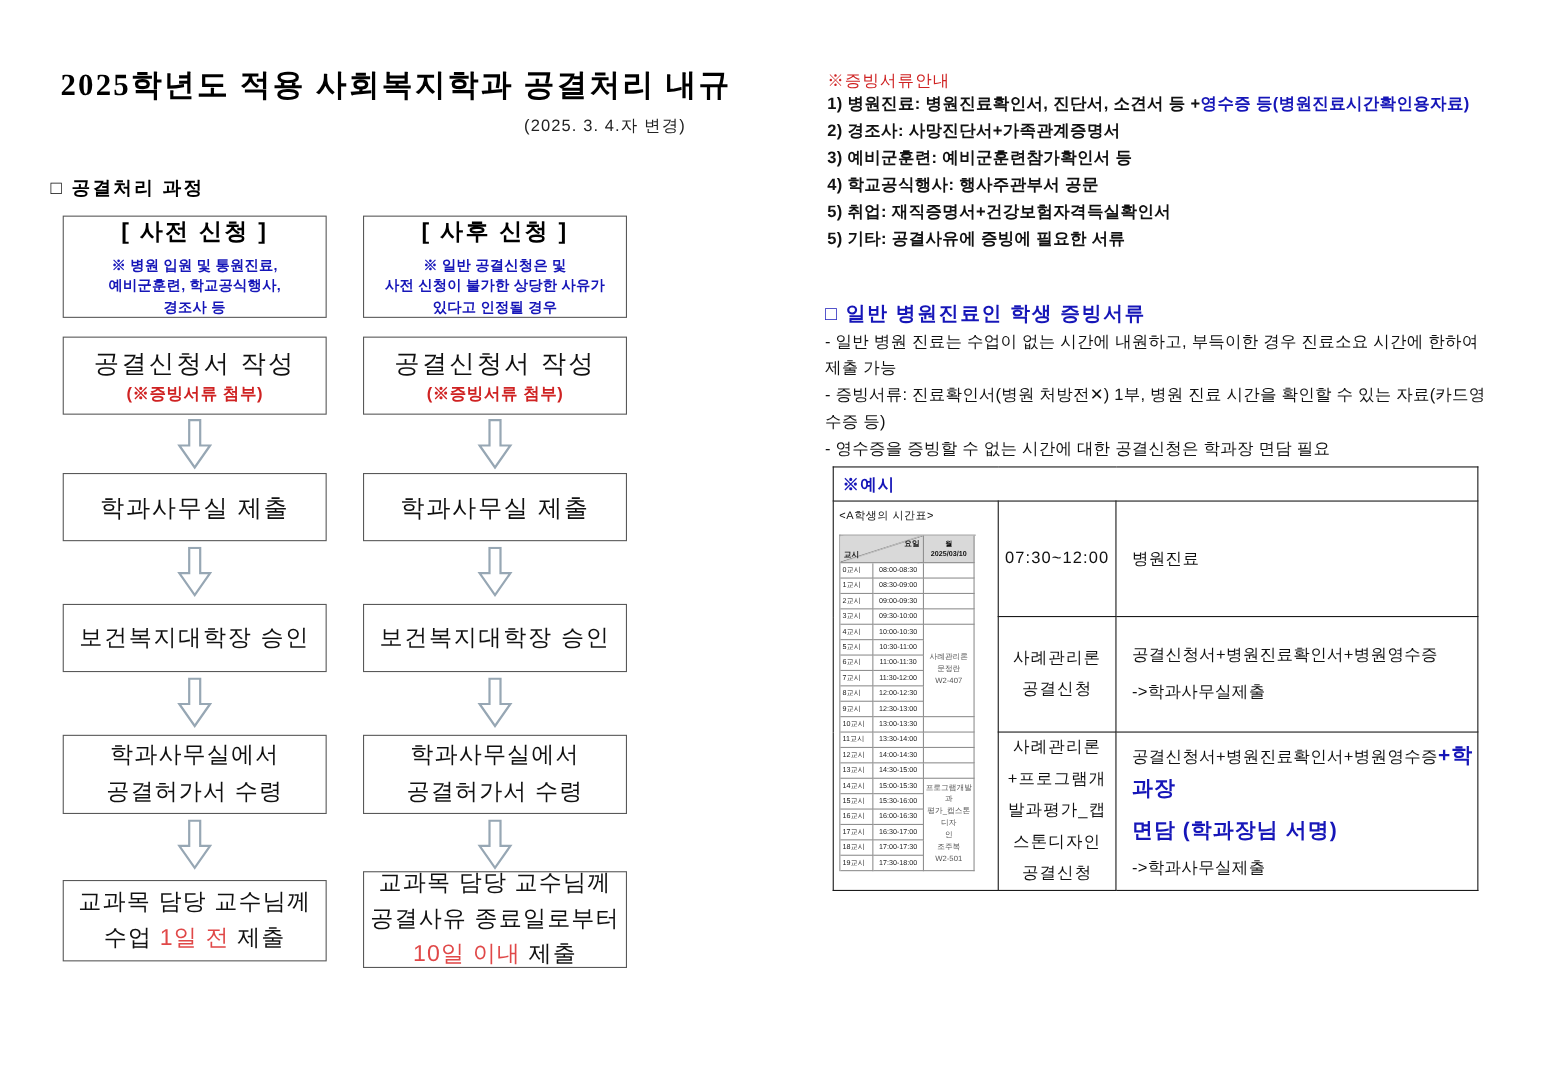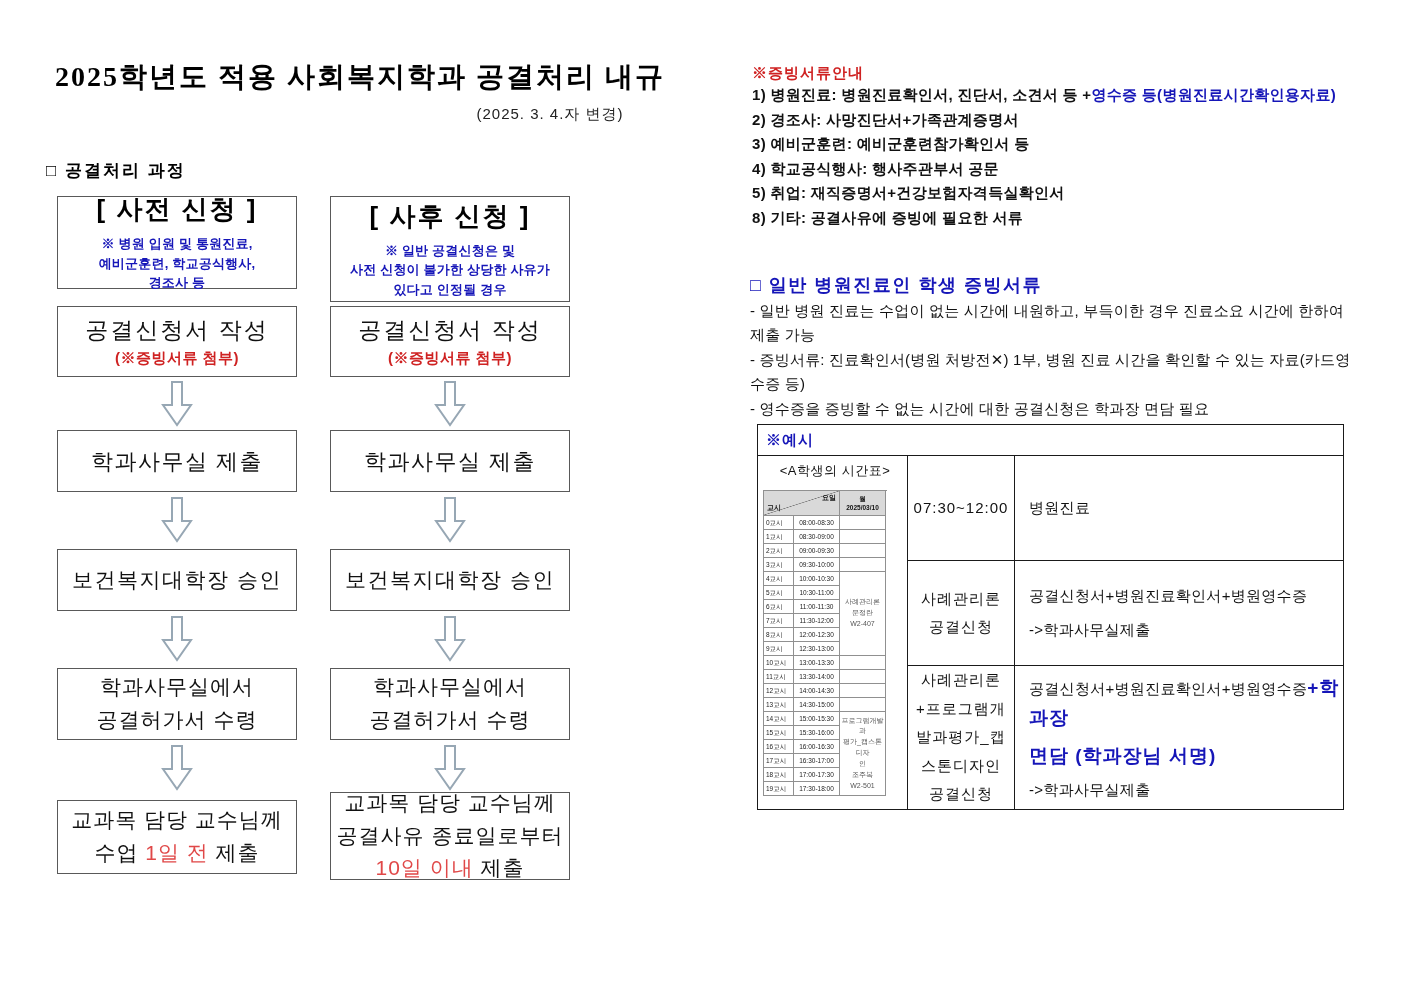--- a/index.html
+++ b/index.html
@@ -14,51 +14,51 @@
   
   .doc-title{position:absolute;left:40px;top:58px;width:640px;text-align:center;
     font-family:"Liberation Serif",serif;font-size:28px;font-weight:700;letter-spacing:2px;color:#000;}
   .doc-revision{position:absolute;left:420px;top:105px;width:260px;text-align:center;
     font-size:15px;color:#222;letter-spacing:1px;}
   .section-heading{position:absolute;left:46px;top:159px;font-size:17px;font-weight:700;
     letter-spacing:2px;color:#000;}
 
   .fbox{position:absolute;background:#fff;border:1px solid var(--box-border);
     display:flex;flex-direction:column;align-items:center;justify-content:center;text-align:center;}
-  .fbox-title{font-size:26px;font-weight:700;color:#000;letter-spacing:2px;}
+  .fbox-title{font-size:21px;font-weight:700;color:#000;letter-spacing:2px;}
   .fbox-note{margin-top:7px;font-size:13px;font-weight:700;color:var(--blue);
     line-height:1.5;white-space:pre-line;letter-spacing:0.2px;}
   .fbox-main{font-size:23px;color:#111;letter-spacing:2px;}
   .fbox-sub{margin-top:3px;font-size:15px;font-weight:700;color:var(--red);letter-spacing:0.5px;}
   .fbox-big{font-size:22px;color:#111;letter-spacing:1.5px;white-space:pre-line;line-height:1.5;}
   .fbox-big2{font-size:21px;color:#111;letter-spacing:1px;white-space:pre-line;line-height:1.55;}
   .red-accent{color:var(--red-accent);}
   .arrow{position:absolute;width:34px;height:46px;}
   .arrow path{fill:#fff;stroke:var(--arrow-gray);stroke-width:2;}
 
   
-  .guide-heading{position:absolute;left:752px;top:64px;font-size:15px;font-weight:700;
+  .guide-heading{position:absolute;left:752px;top:64px;font-size:15px;font-weight:400;
     color:var(--red);letter-spacing:1px;text-align:right;}
   .guide-list{position:absolute;left:752px;top:86px;width:648px;font-size:15px;font-weight:700;
     color:#111;letter-spacing:0.3px;}
   .guide-item{margin-bottom:7px;line-height:17.5px;}
   .doc-link{color:var(--blue);cursor:pointer;}
   .hosp-heading{position:absolute;left:750px;top:273px;font-size:18px;font-weight:700;
     color:var(--blue);letter-spacing:1.5px;}
   .hosp-body{position:absolute;left:750px;top:299px;width:636px;font-size:15px;color:#111;
     line-height:24.4px;letter-spacing:0.2px;}
   .hosp-line{white-space:pre-line;}
 
   
   .ex-table{position:absolute;left:757px;top:424px;border-collapse:collapse;table-layout:fixed;width:586px;}
   .ex-table td{border:1.5px solid #1a1a1a;background:#fff;}
   .ex-head td{height:31px;font-size:15px;font-weight:700;color:var(--blue);
     padding-left:8px;letter-spacing:1px;}
   .ex-tt{vertical-align:top;padding:4px 0 0 5px;overflow:hidden;}
-  .tt-title{font-size:13px;color:#111;letter-spacing:0.5px;margin:2px 0 10px 0;text-align:center;}
+  .tt-title{font-size:10px;color:#111;letter-spacing:0.5px;margin:2px 0 10px 0;}
   .tt-grid{display:grid;grid-template-columns:30px 46px 46px;width:124px;
     border-left:1px solid var(--tt-border);border-top:1px solid var(--tt-border);}
   .tt-grid > div{border-right:1px solid var(--tt-border);border-bottom:1px solid var(--tt-border);}
   .tt-corner{grid-column:1 / 3;grid-row:1;height:25px;background:#d9d9d9;position:relative;
     background-image:linear-gradient(to bottom right,transparent calc(50% - 0.6px),#777 50%,transparent calc(50% + 0.6px));}
   .tt-corner .c-top{position:absolute;top:2px;right:3px;font-size:7px;font-weight:700;color:#111;}
   .tt-corner .c-bottom{position:absolute;bottom:2px;left:3px;font-size:7px;font-weight:700;color:#111;}
   .tt-day-head{grid-column:3;grid-row:1;background:#d9d9d9;text-align:center;padding-top:3px;}
   .tt-day-head div{font-size:6.5px;font-weight:700;color:#111;line-height:9px;}
   .tt-p{font-size:6.5px;height:14px;line-height:13px;padding-left:2px;color:#222;grid-column:1;}
@@ -113,21 +113,21 @@
 공결허가서 수령</div>
   </div>
   <svg class="arrow" style="left:160px;top:745px" viewBox="0 0 34 46">
       <path d="M12 1 h10 v23 h9 l-14 20 -14 -20 h9 z"></path>
     </svg>
   <div class="fbox" style="left:57px;top:800px;width:240px;height:74px">
     <div class="fbox-big2"><span>교과목 담당 교수님께
 수업 </span><span class="red-accent">1일 전</span><span> 제출</span></div>
   </div>
 
-  <div class="fbox" style="left:330px;top:196px;width:240px;height:106px">
+  <div class="fbox" style="left:330px;top:196px;width:240px;height:93px">
     <div class="fbox-title">[ 사후 신청 ]</div>
     <div class="fbox-note">※ 일반 공결신청은 및
 사전 신청이 불가한 상당한 사유가
 있다고 인정될 경우</div>
   </div>
   <div class="fbox" style="left:330px;top:306px;width:240px;height:71px">
     <div class="fbox-main">공결신청서 작성</div>
     <div class="fbox-sub">(※증빙서류 첨부)</div>
   </div>
   <svg class="arrow" style="left:433px;top:381px" viewBox="0 0 34 46">
@@ -158,21 +158,21 @@
 </span><span class="red-accent">10일 이내</span><span> 제출</span></div>
   </div>
 
   <div class="guide-heading">※증빙서류안내</div>
   <div class="guide-list">
     <div class="guide-item"><span>1) 병원진료: 병원진료확인서, 진단서, 소견서  등 +</span><span class="doc-link">영수증 등(병원진료시간확인용자료)</span></div>
     <div class="guide-item">2) 경조사: 사망진단서+가족관계증명서</div>
     <div class="guide-item">3) 예비군훈련: 예비군훈련참가확인서  등</div>
     <div class="guide-item">4) 학교공식행사: 행사주관부서  공문</div>
     <div class="guide-item">5) 취업: 재직증명서+건강보험자격득실확인서</div>
-    <div class="guide-item">8) 기타: 공결사유에  증빙에  필요한  서류</div>
+    <div class="guide-item">5) 기타: 공결사유에  증빙에  필요한  서류</div>
   </div>
 
   <div class="hosp-heading">□ 일반 병원진료인 학생 증빙서류</div>
   <div class="hosp-body">
     <div class="hosp-line">- 일반 병원 진료는 수업이 없는 시간에 내원하고, 부득이한 경우 진료소요 시간에 한하여
 제출 가능</div>
     <div class="hosp-line">- 증빙서류: 진료확인서(병원 처방전✕) 1부, 병원 진료 시간을 확인할 수 있는 자료(카드영
 수증 등)</div>
     <div class="hosp-line">- 영수증을 증빙할 수 없는 시간에 대한 공결신청은 학과장 면담 필요</div>
   </div>

